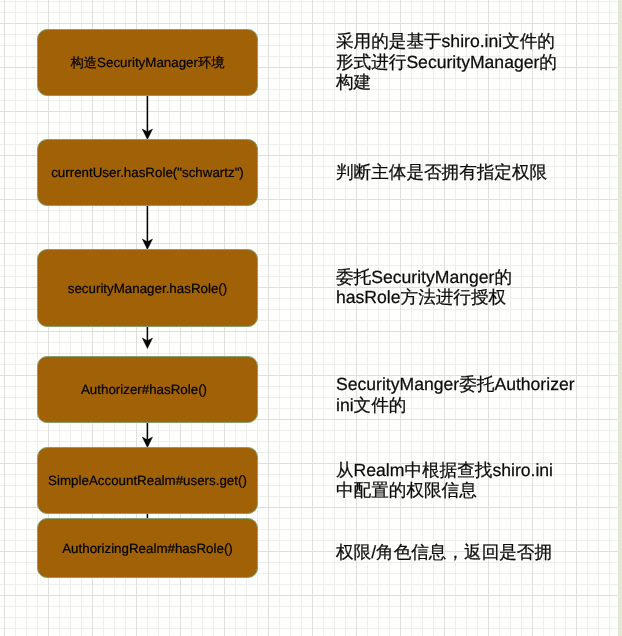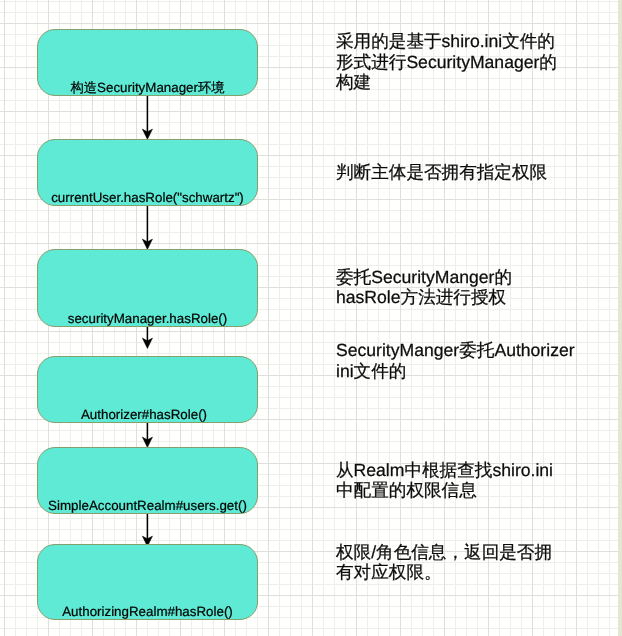--- a/index.html
+++ b/index.html
@@ -32,22 +32,22 @@
       linear-gradient(to right, #dfdfdd 1px, transparent 1px),
       linear-gradient(to bottom, #dfdfdd 1px, transparent 1px);
     background-size:44px 44px;
     background-position:4px 23px;
   }
   #rightbar{position:absolute;top:0;right:0;width:4px;height:636px;background:#e3e8d2;}
 
   .node{
     position:absolute;left:37px;width:221px;
     box-sizing:border-box;
-    background:#5eead4;border:1.2px solid #85a06f;border-radius:18px;
-    display:flex;align-items:flex-end;justify-content:center;
+    background:#a16207;border:1.2px solid #85a06f;border-radius:10px;
+    display:flex;align-items:center;justify-content:center;
     font-size:13.35px;line-height:15px;color:#000000;
     letter-spacing:0px;
   }
   .note{
     position:absolute;left:336px;
     font-size:17.6px;line-height:20.6px;color:#0d0d0d;
     white-space:nowrap;
   }
   svg#arrows{position:absolute;left:0;top:0;width:622px;height:636px;}
 </style>
@@ -89,43 +89,42 @@
     </div>
   <div class="node" style="top:249px;height:78px">
       <span>securityManager.hasRole()</span>
     </div>
   <div class="node" style="top:356px;height:67px">
       <span style="position:relative;left:-3.5px">Authorizer#hasRole()</span>
     </div>
   <div class="node" style="top:447px;height:67px">
       <span>SimpleAccountRealm#users.get()</span>
     </div>
-  <div class="node" style="top:544px;height:76px">
+  <div class="node" style="top:518px;height:60px">
       <span>AuthorizingRealm#hasRole()</span>
     </div>
 
   <div class="note" style="top:31.2px">
     <div>采用的是基于shiro.ini文件的</div>
     <div>形式进行SecurityManager的</div>
     <div>构建</div>
   </div>
   <div class="note" style="top:266.9px">
     <div>委托SecurityManger的</div>
     <div>hasRole方法进行授权</div>
   </div>
   <div class="note" style="top:161.6px">
     <div>判断主体是否拥有指定权限</div>
   </div>
-  <div class="note" style="top:340px">
+  <div class="note" style="top:374px">
     <div>SecurityManger委托Authorizer</div>
     <div>ini文件的</div>
   </div>
   <div class="note" style="top:459.5px">
     <div>从Realm中根据查找shiro.ini</div>
     <div>中配置的权限信息</div>
   </div>
   <div class="note" style="top:541.5px">
     <div>权限/角色信息，返回是否拥</div>
-    <div>有对应权限。</div>
   </div>
 
   <div id="rightbar"></div>
 </div>
 
 </body></html>

